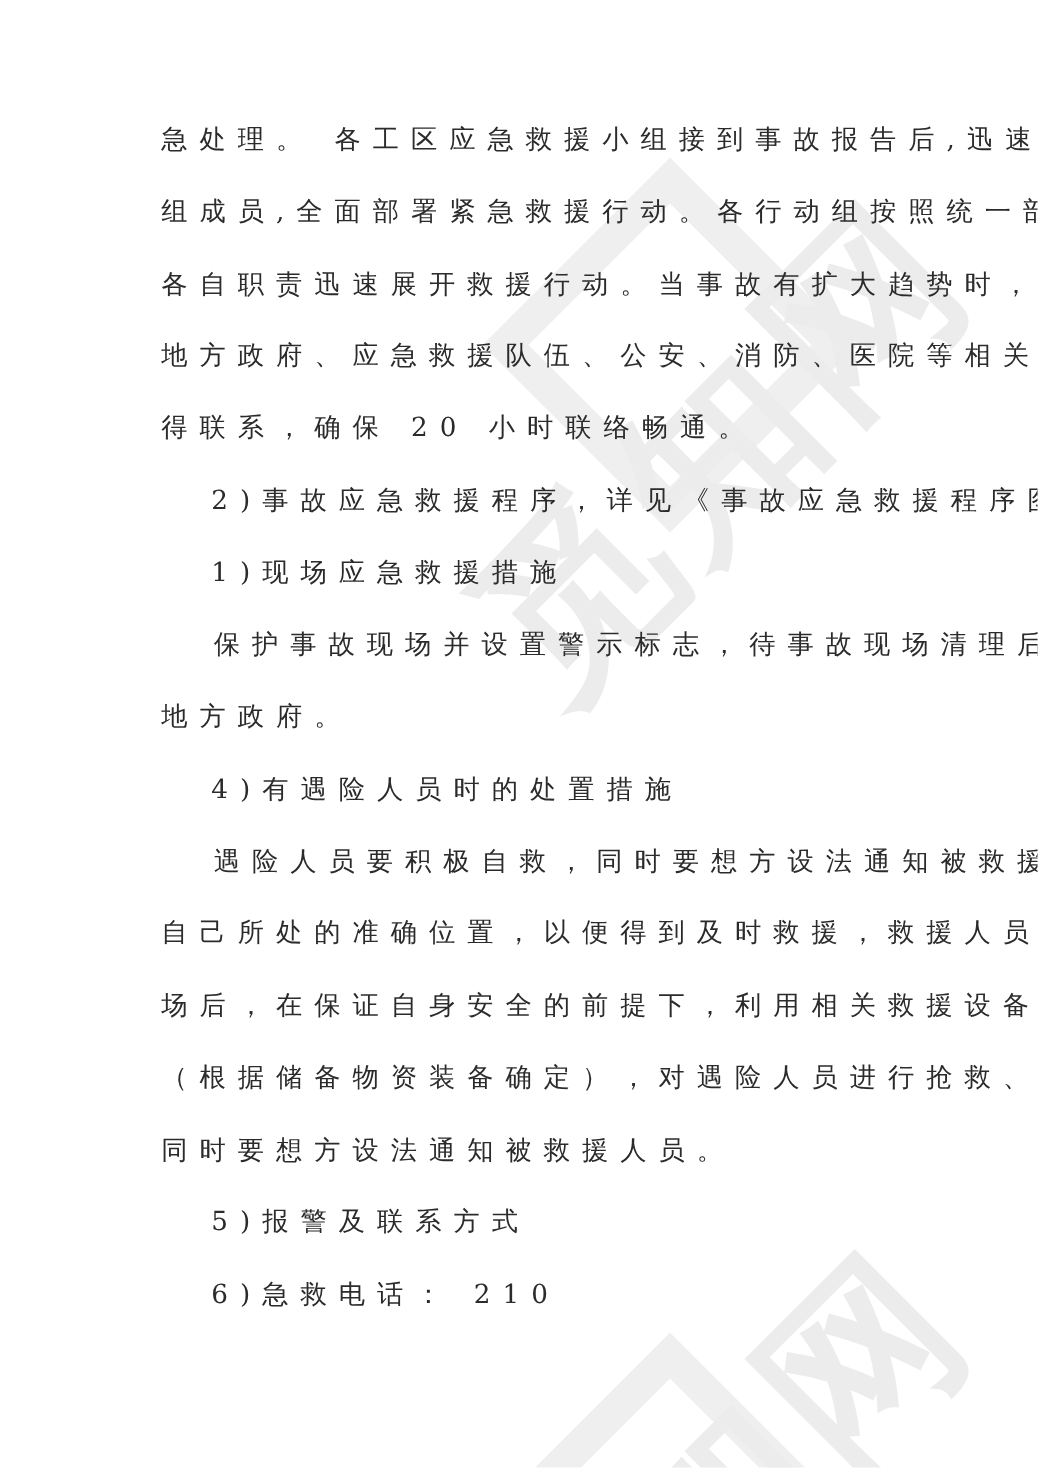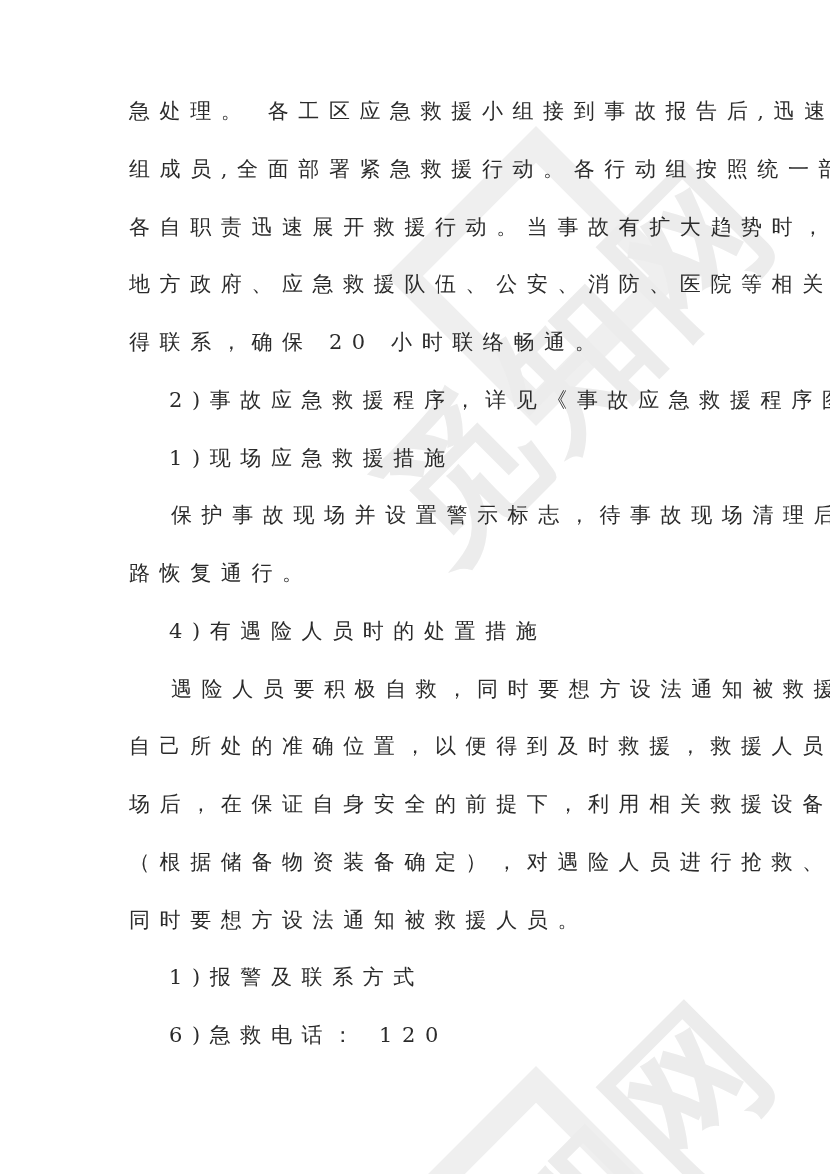--- a/index.html
+++ b/index.html
@@ -77,23 +77,23 @@
 
   <div class="content">
     <span class="line">急处理。  各工区应急救援小组接到事故报告后,迅速召集小</span>
     <span class="line">组成员,全面部署紧急救援行动。各行动组按照统一部署和</span>
     <span class="line">各自职责迅速展开救援行动。当事故有扩大趋势时，及时与</span>
     <span class="line">地方政府、应急救援队伍、公安、消防、医院等相关部门取</span>
     <span class="line">得联系，确保 20 小时联络畅通。</span>
     <span class="line indent-item">2)事故应急救援程序，详见《事故应急救援程序图》。</span>
     <span class="line indent-item">1)现场应急救援措施</span>
     <span class="line indent">保护事故现场并设置警示标志，待事故现场清理后，道</span>
-    <span class="line">路恢复通行。</span>
+    <span class="line">地方政府。</span>
     <span class="line indent-item">4)有遇险人员时的处置措施</span>
     <span class="line indent">遇险人员要积极自救，同时要想方设法通知被救援人员</span>
     <span class="line">自己所处的准确位置，以便得到及时救援，救援人员到达现</span>
     <span class="line">场后，在保证自身安全的前提下，利用相关救援设备、物资</span>
     <span class="line">（根据储备物资装备确定），对遇险人员进行抢救、 搜救，</span>
     <span class="line">同时要想方设法通知被救援人员。</span>
-    <span class="line indent-item">1)报警及联系方式</span>
-    <span class="line indent-item">6)急救电话： 120</span>
+    <span class="line indent-item">5)报警及联系方式</span>
+    <span class="line indent-item">6)急救电话： 210</span>
   </div>
 </div>
 
 </body></html>

